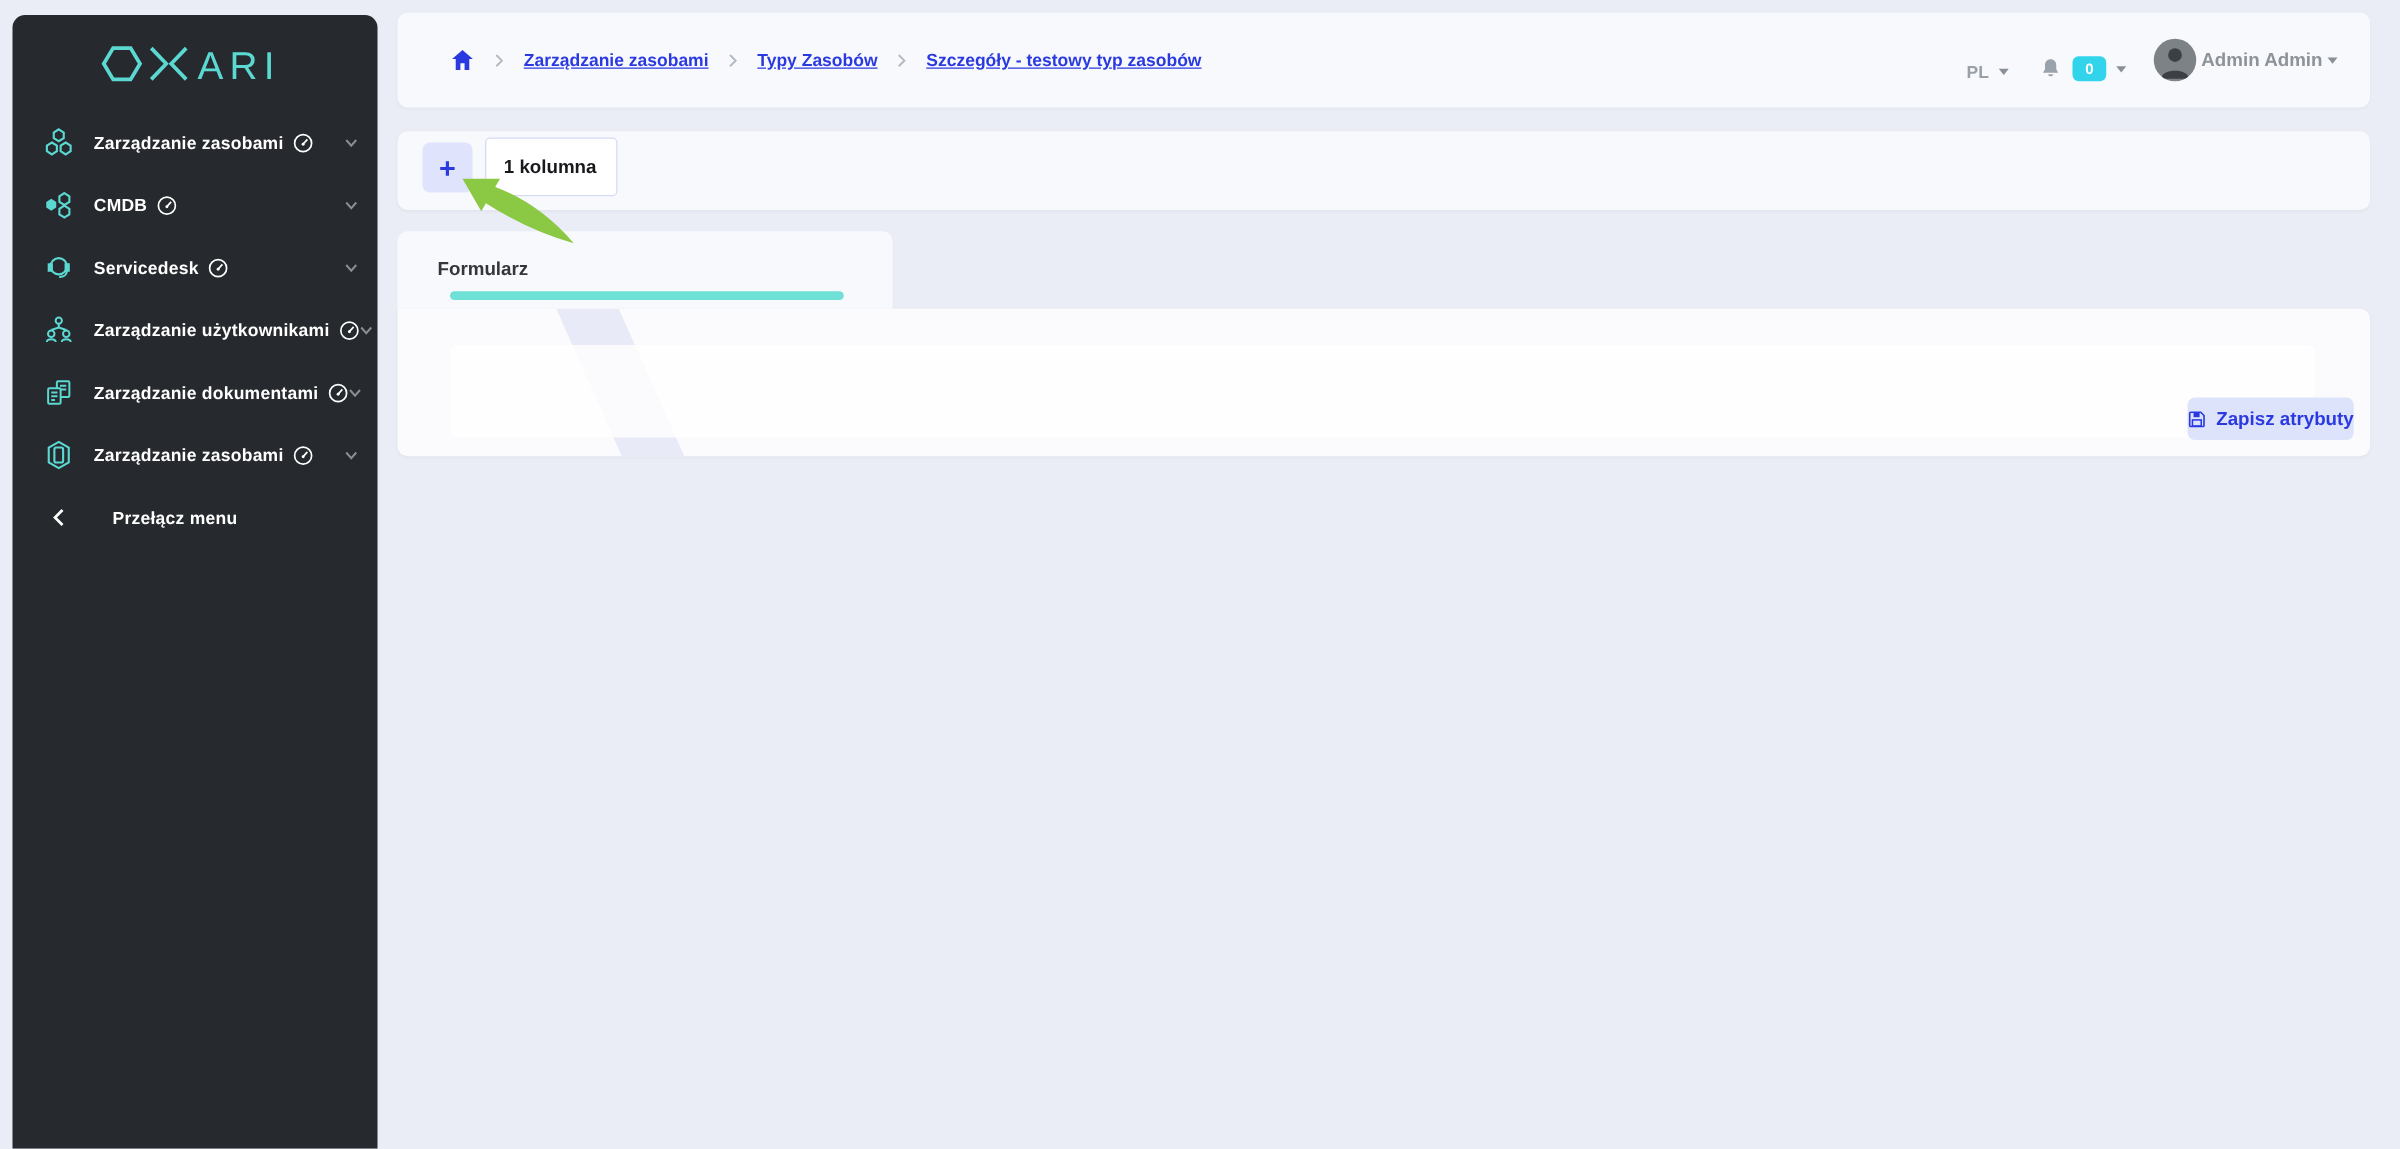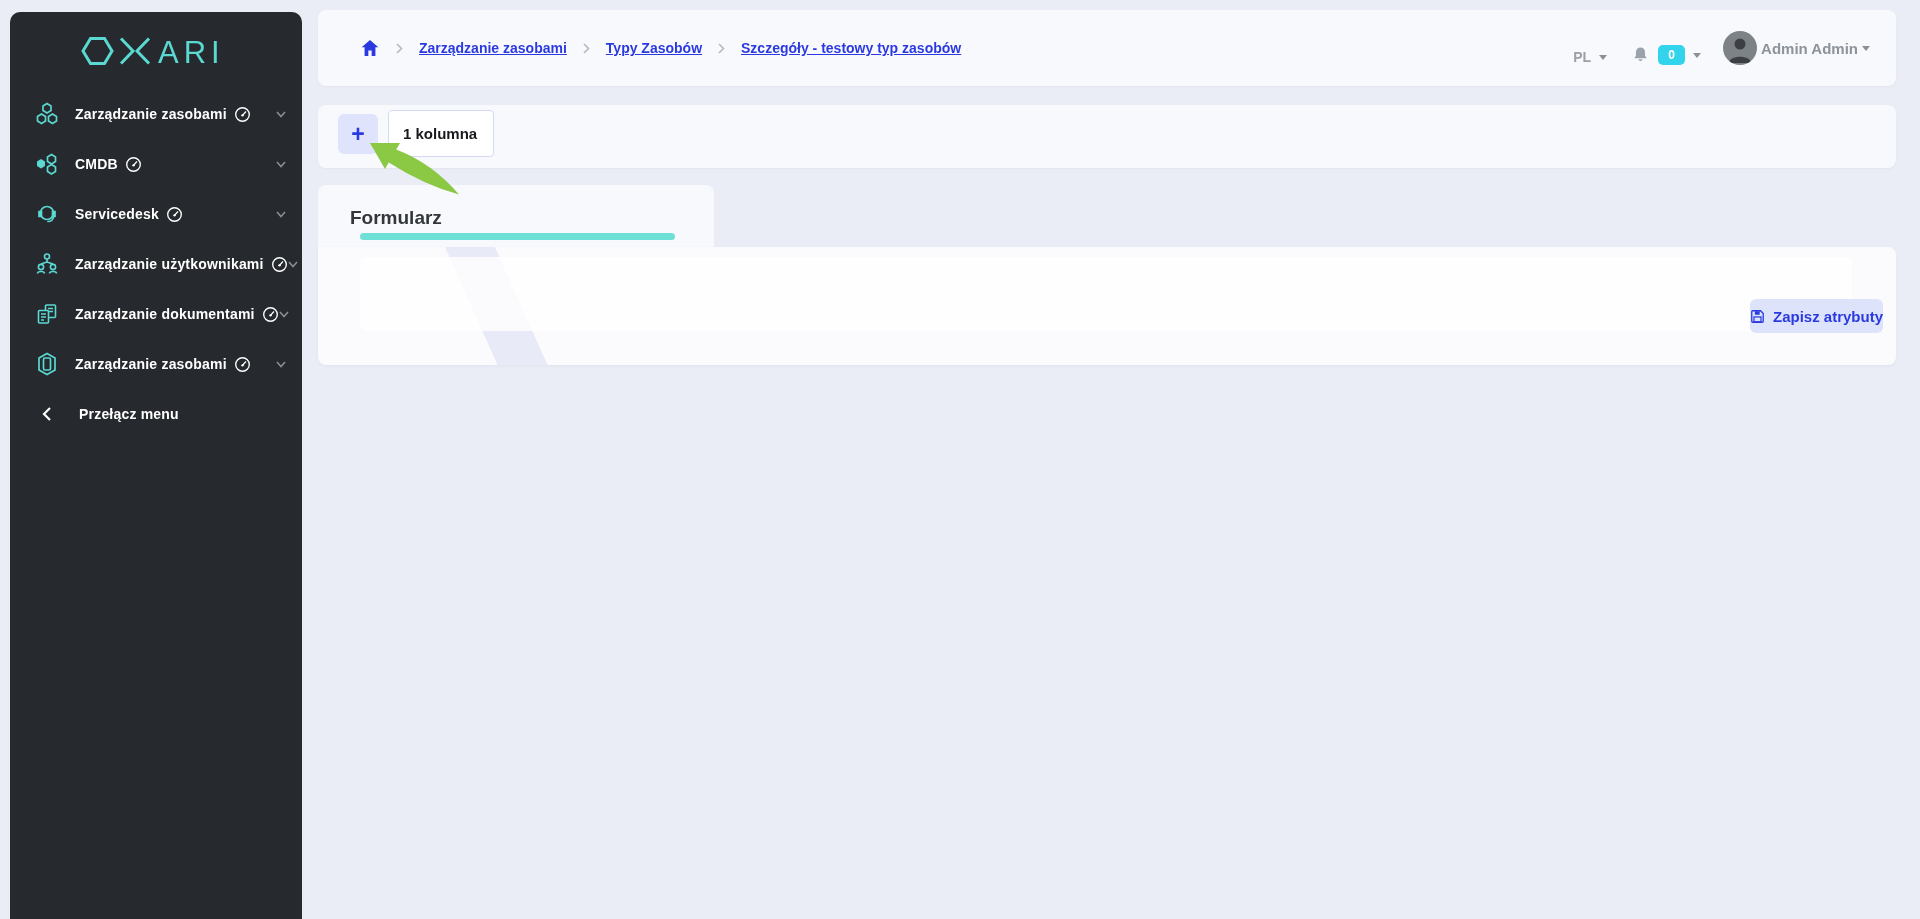--- a/index.html
+++ b/index.html
@@ -20,21 +20,21 @@
   .logo-wrap { display:flex; justify-content:center; align-items:center; padding-top:20px; height:58px; }
   .menu { position:absolute; top:77px; left:0; right:0; }
   .menu-item {
     height:50px; display:flex; align-items:center;
     padding:0 16px 0 24px; cursor:pointer;
   }
   .mi-icon { width:26px; height:26px; display:flex; align-items:center; justify-content:center; flex:0 0 26px; }
   .mi-label { margin-left:15px; font-size:14px; font-weight:700; color:#ffffff; letter-spacing:.2px; white-space:nowrap; }
   .gauge { margin-left:7px; flex:0 0 auto; }
   .mi-chev { margin-left:auto; flex:0 0 auto; }
-  .toggle-item .mi-label { margin-left:19px; }
+  .toggle-item .mi-label { margin-left:30px; }
 
   
   .topbar {
     position:absolute; left:318px; top:10px; width:1578px; height:76px;
     background:#f8f9fc; border-radius:8px;
     box-shadow:0 1px 2px rgba(70,75,100,.05);
     display:flex; align-items:center; padding:0 26px 0 42px;
   }
   .crumbs { display:flex; align-items:center; gap:16px; }
   .crumb-link {
@@ -76,38 +76,38 @@
   .col-select-value { font-size:15px; font-weight:600; color:#17191c; white-space:nowrap; }
 
   
   .annot-arrow { position:absolute; left:358px; top:137px; z-index:5; pointer-events:none; }
 
   
   .tab-block {
     position:absolute; left:318px; top:185px; width:396px; height:62px;
     background:#f8f9fc; border-radius:8px 8px 0 0; cursor:pointer;
   }
-  .tab-label { position:absolute; left:32px; top:22px; font-size:19px; font-weight:600; color:#33373c; }
+  .tab-label { position:absolute; left:32px; top:22px; font-size:15px; font-weight:600; color:#33373c; }
   .tab-underline {
     position:absolute; left:42px; top:48px; width:315px; height:7px;
     background:#6fe0d6; border-radius:4px;
   }
 
   
   .card {
     position:absolute; left:318px; top:247px; width:1578px; height:118px;
     background:#fbfbfd; border-radius:0 8px 8px 8px; overflow:hidden;
     box-shadow:0 1px 3px rgba(70,75,100,.06);
   }
   .card-stripe {
     position:absolute; left:127px; top:0; width:50px; height:118px;
     background:#e8eaf7; transform:skewX(24deg); transform-origin:top left;
   }
   .card-panel {
-    position:absolute; left:42px; top:10px; width:1492px; height:74px;
+    position:absolute; left:42px; top:29px; width:1492px; height:74px;
     background:rgba(255,255,255,.8); border-radius:6px;
   }
   .save-btn {
     position:absolute; left:1390px; top:42px; width:133px; height:34px;
     background:#dde3fb; border:none; border-radius:6px; cursor:pointer;
     display:flex; align-items:center; justify-content:center; gap:8px;
     font-family:"Liberation Sans", sans-serif;
   }
   .save-label { font-size:15px; font-weight:600; color:#2b3ae0; white-space:nowrap; }
 </style>

